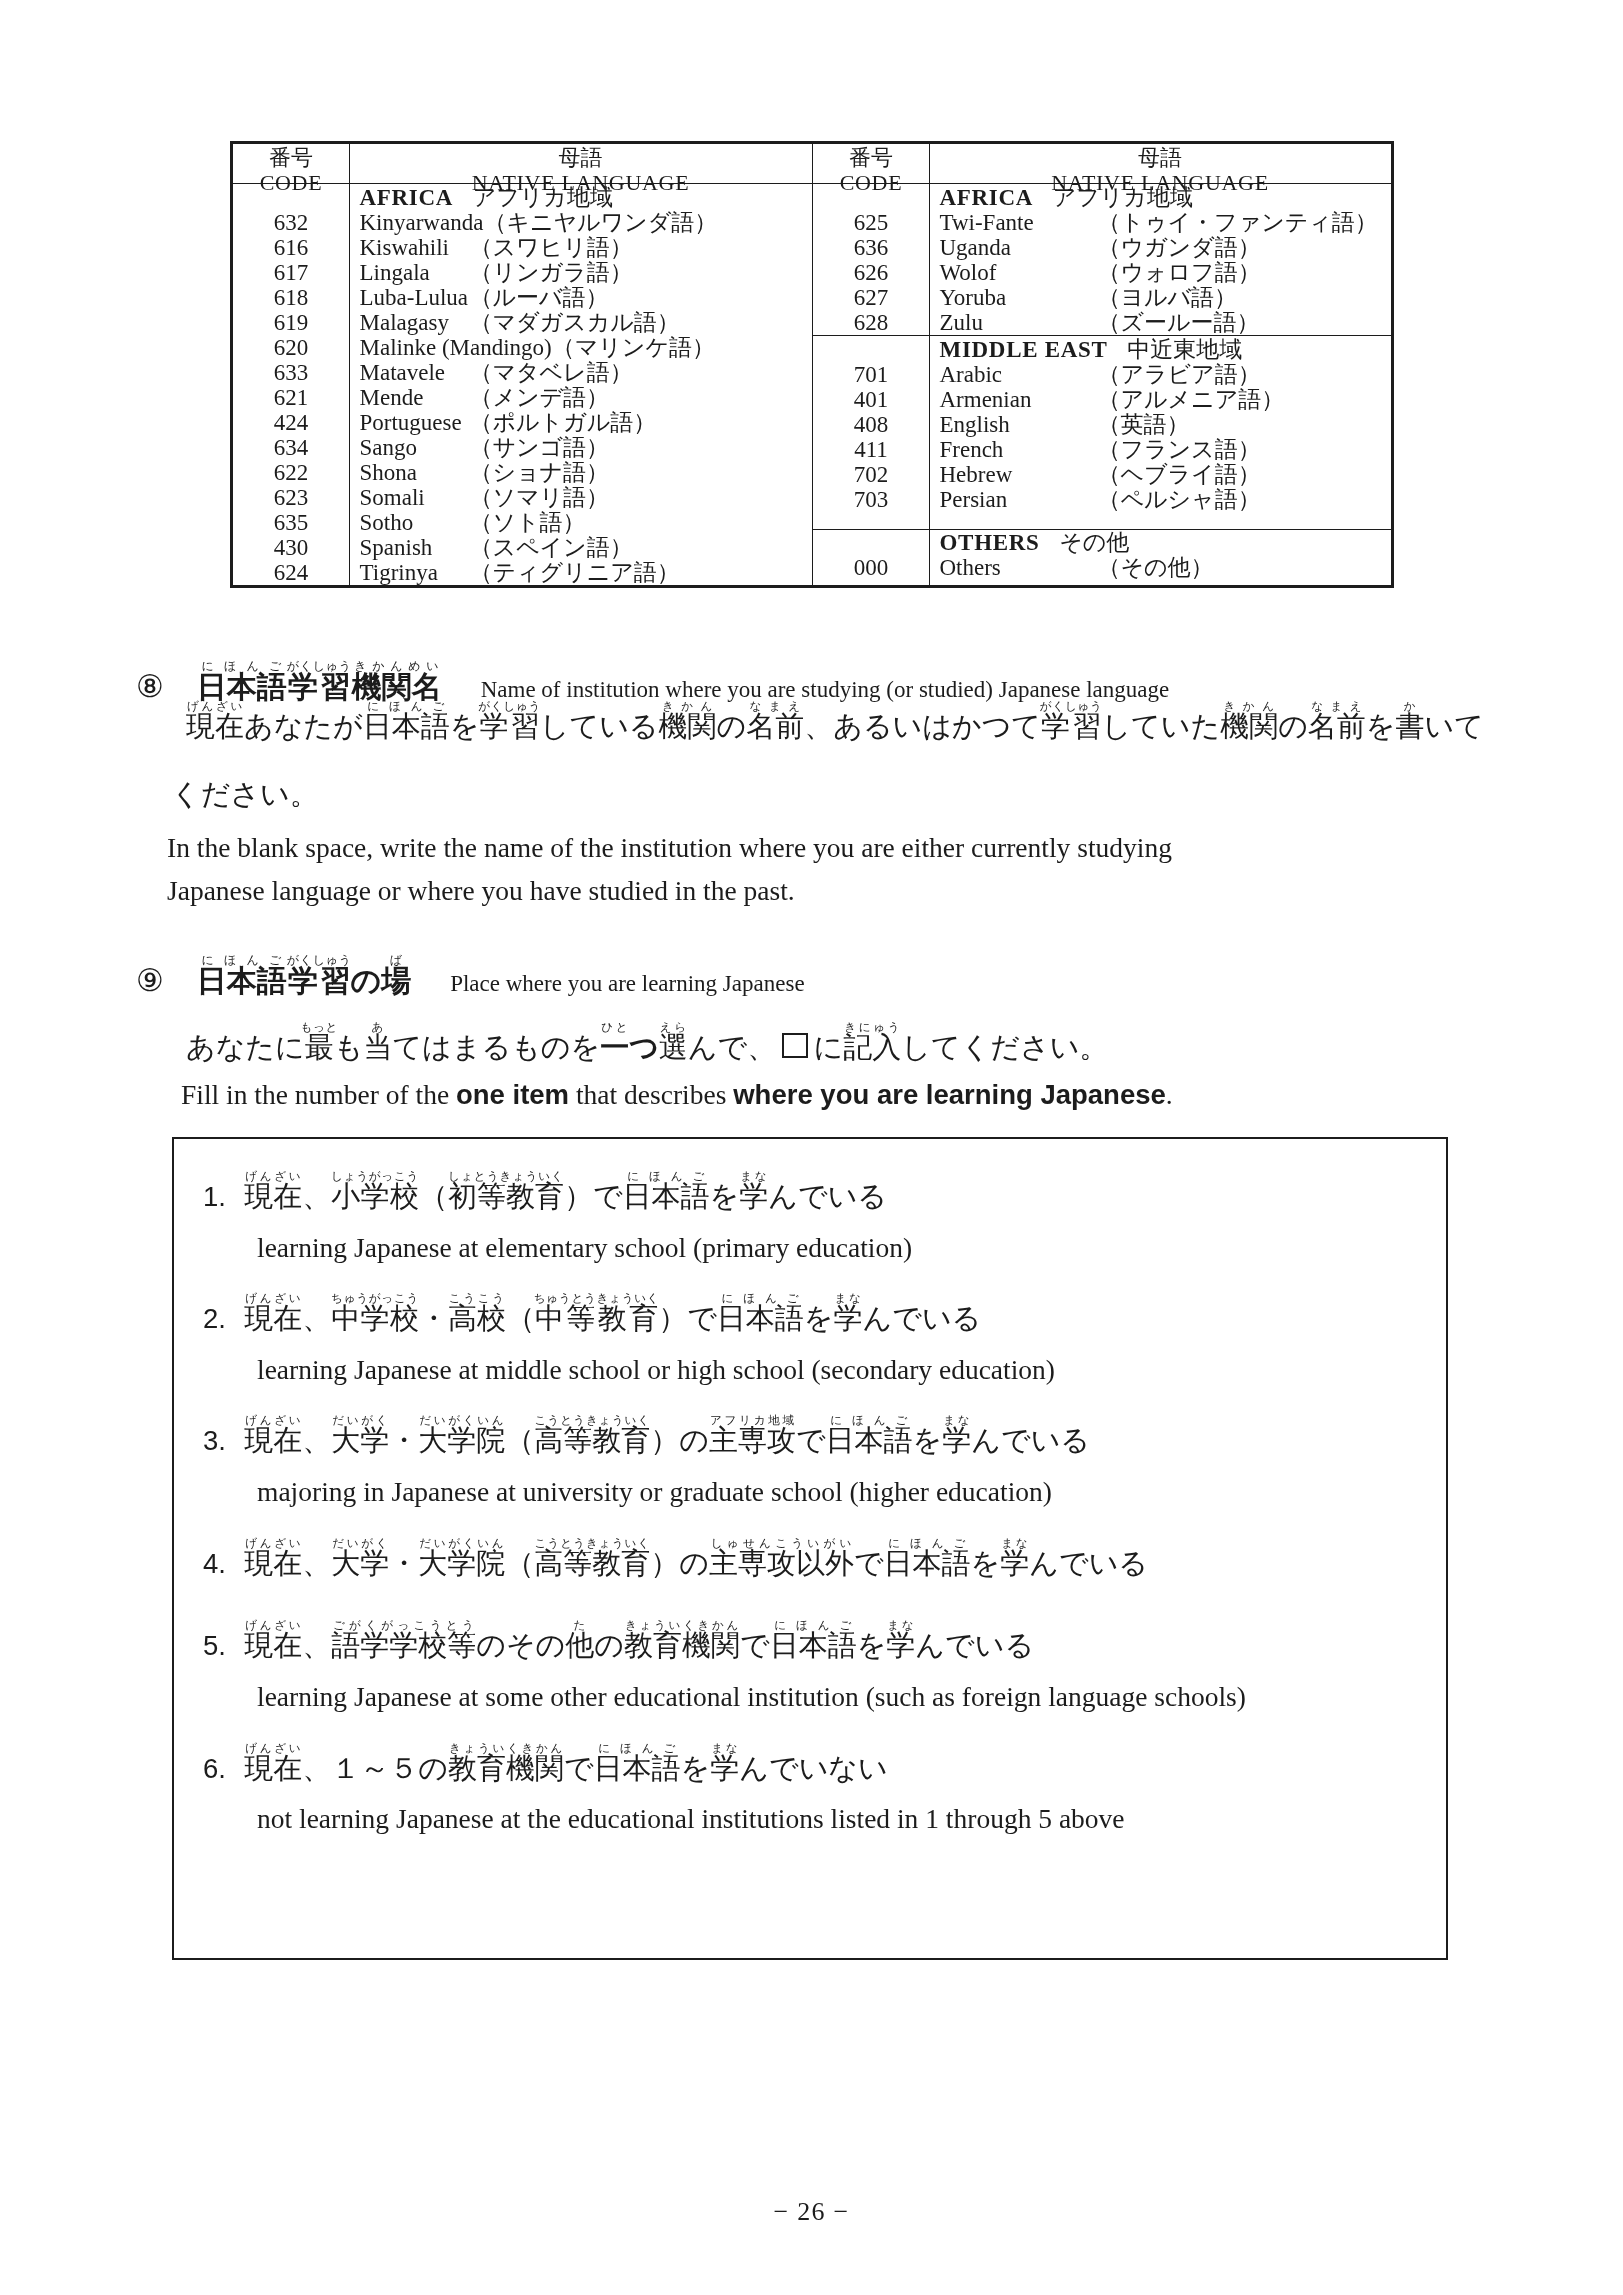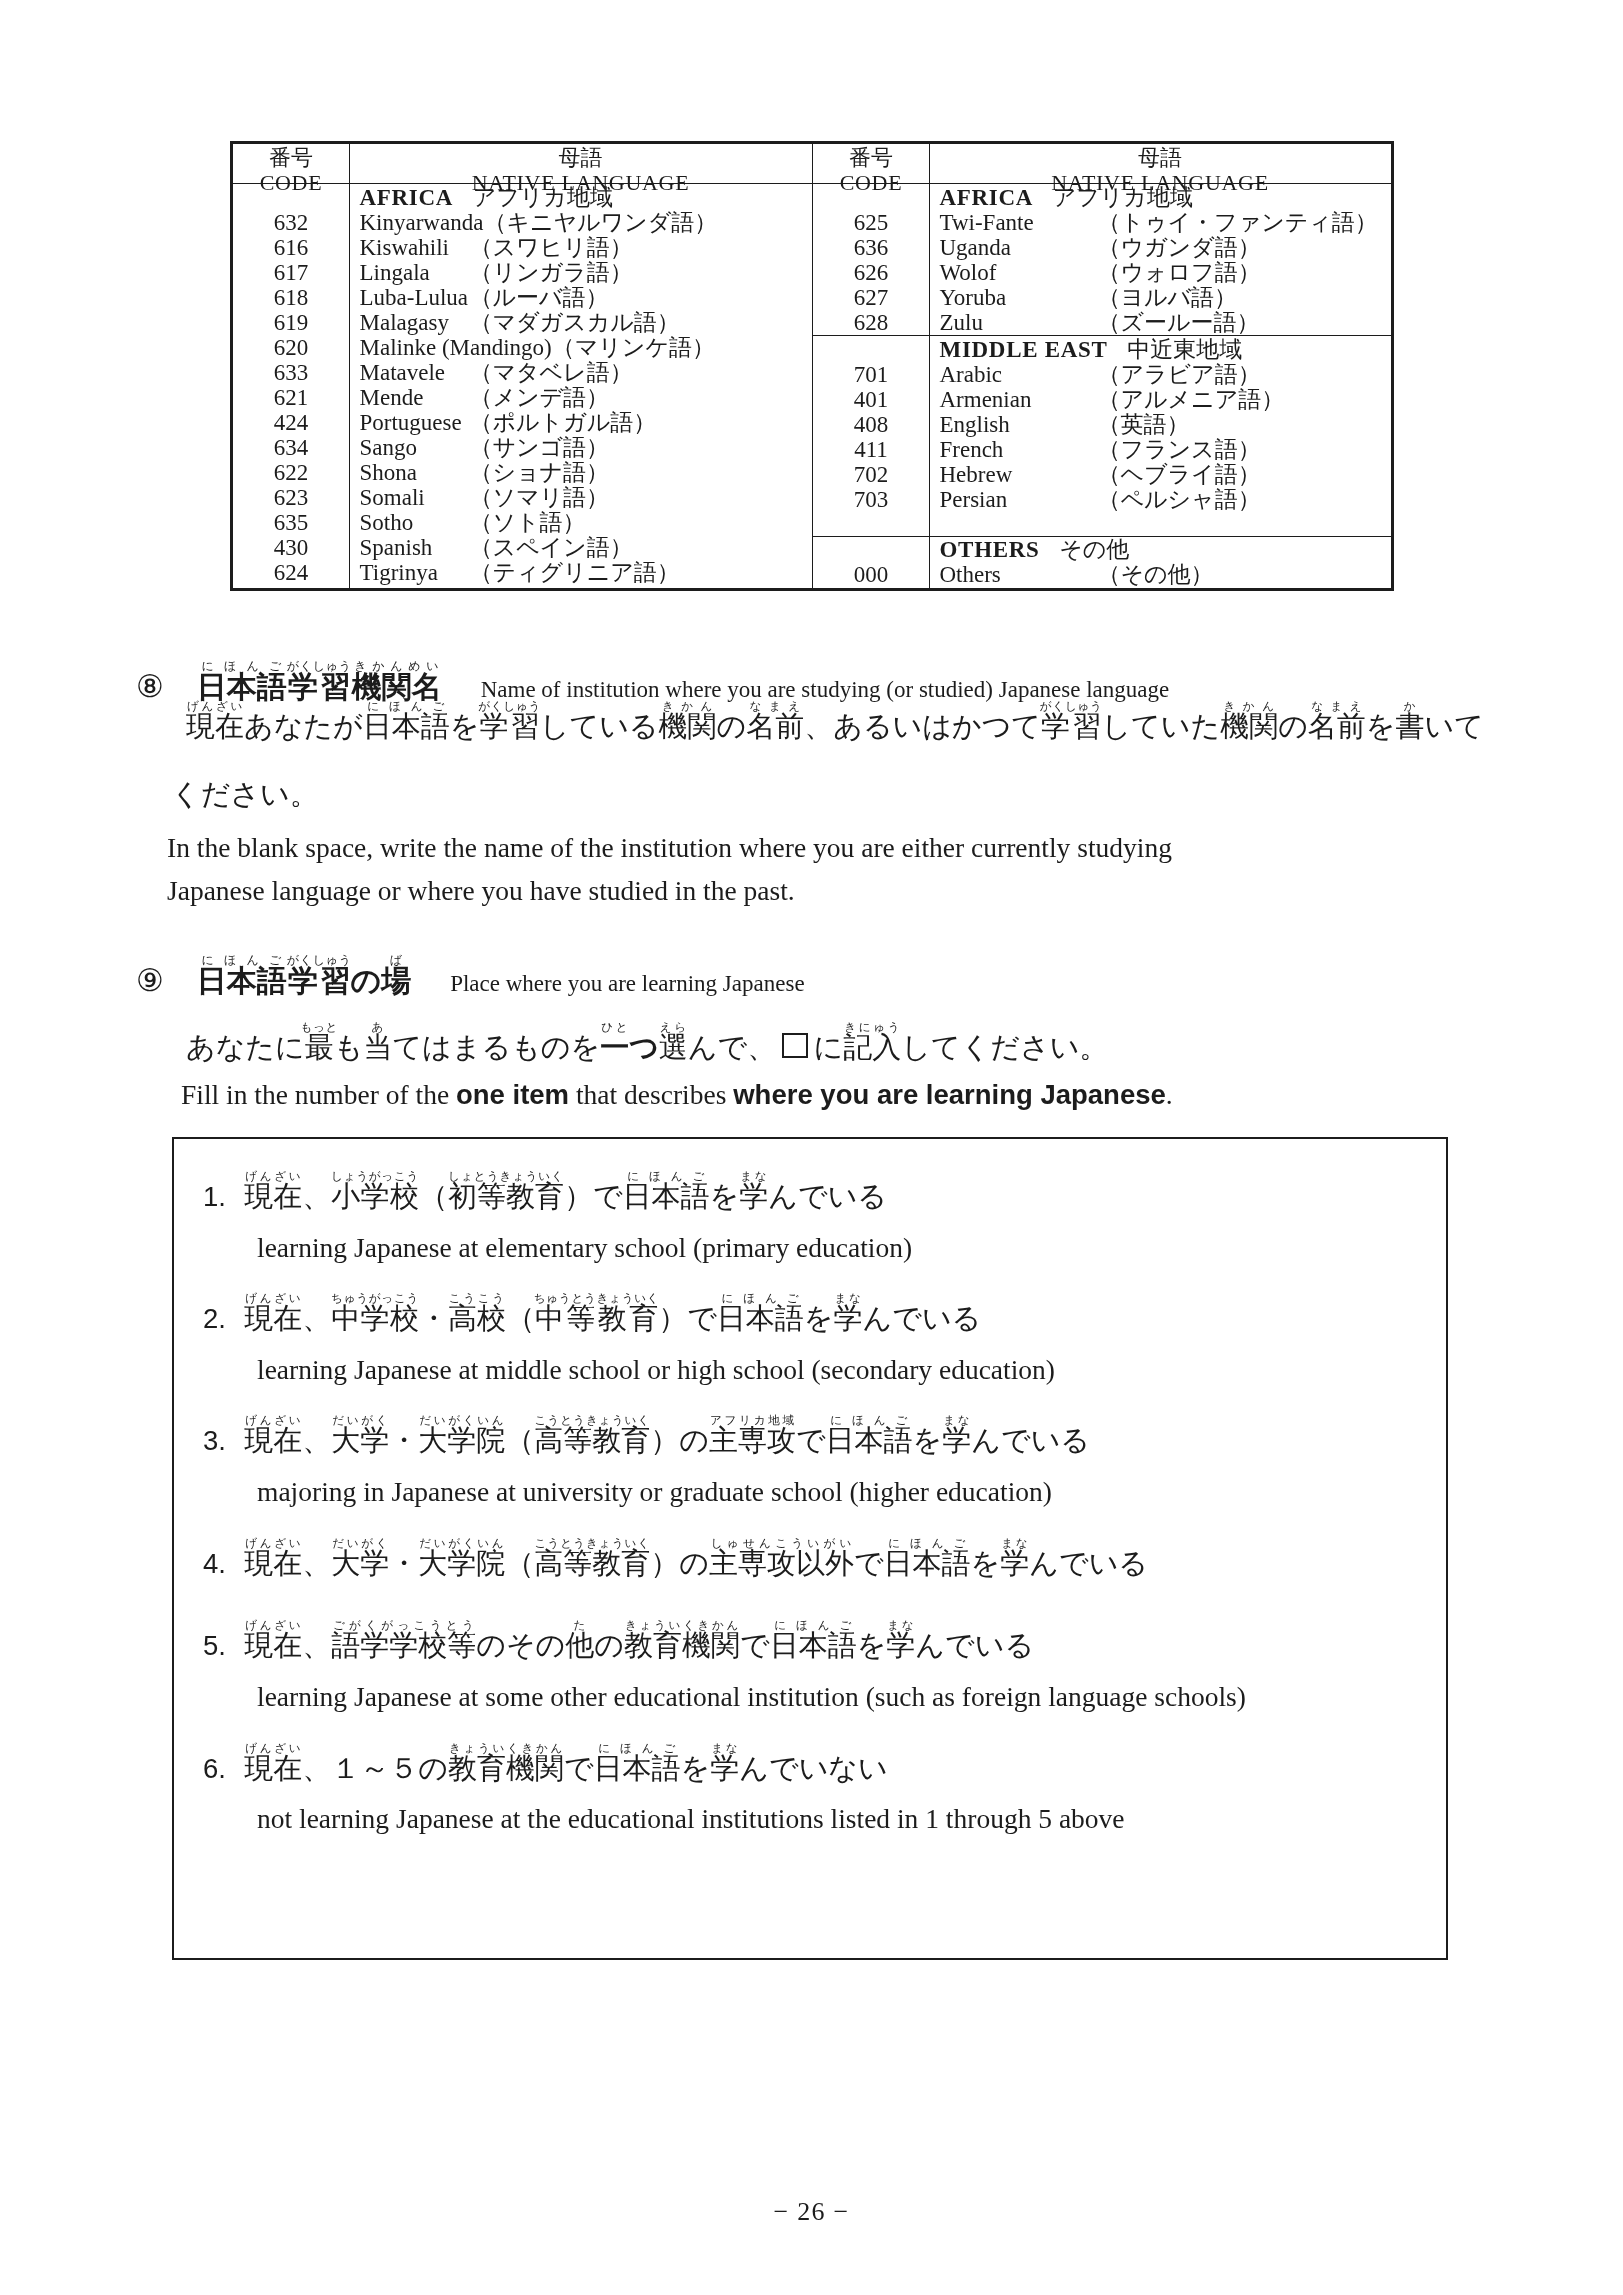--- a/index.html
+++ b/index.html
@@ -20,21 +20,21 @@
   .vline{position:absolute;top:0;bottom:0;left:116px;width:1.3px;background:#1c1c1c;}
   .t-head{
     display:grid;grid-template-columns:116px 1fr;
     border-bottom:1.3px solid #1c1c1c;height:40px;box-sizing:border-box;
     align-items:center;text-align:center;line-height:1.12;padding:2px 0;
   }
   .t-head .hj{font-size:22px;}
   .t-head .he{font-size:22px;letter-spacing:0.7px;}
   .t-sec{padding:0.7px 0;}
   .t-sec.div{border-top:1.3px solid #1c1c1c;}
-  .t-sec.gap{margin-top:23px;}
+  .t-sec.gap{margin-top:16px;}
   .t-row{display:grid;grid-template-columns:116px 1fr;line-height:25px;}
   .t-code{text-align:center;}
   .t-lang{padding-left:10.5px;white-space:nowrap;}
   .t-region{font-weight:bold;margin-right:19.6px;letter-spacing:0.7px;}
   .t-name{display:inline-block;}
   .half-l .t-name{min-width:110px;}
   .half-r .t-name{min-width:158px;}
   
   .jline{line-height:1.75;font-size:29px;white-space:nowrap;}
   ruby{ruby-align:space-around;}

